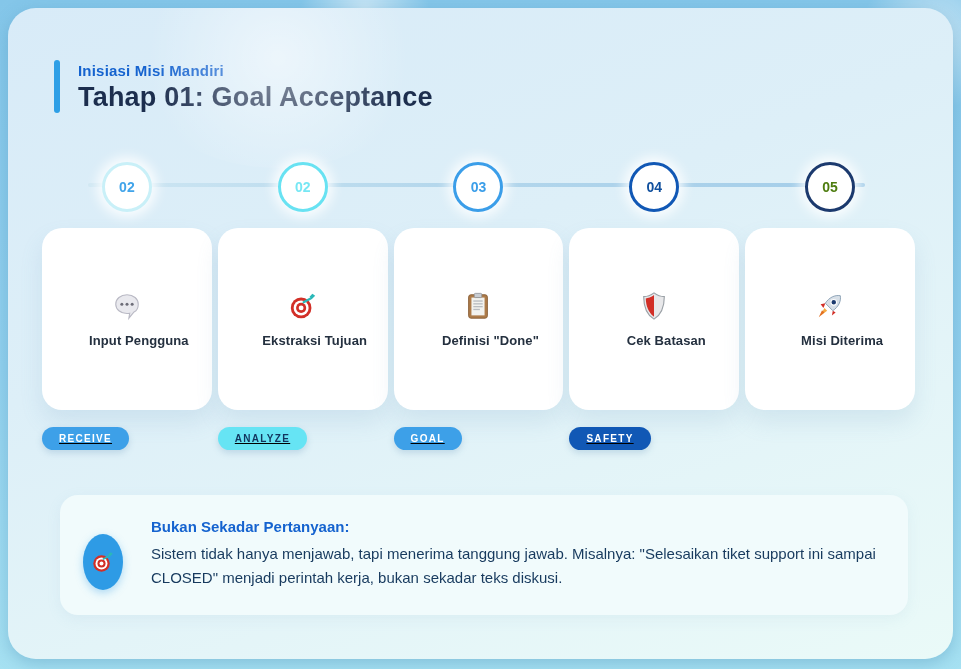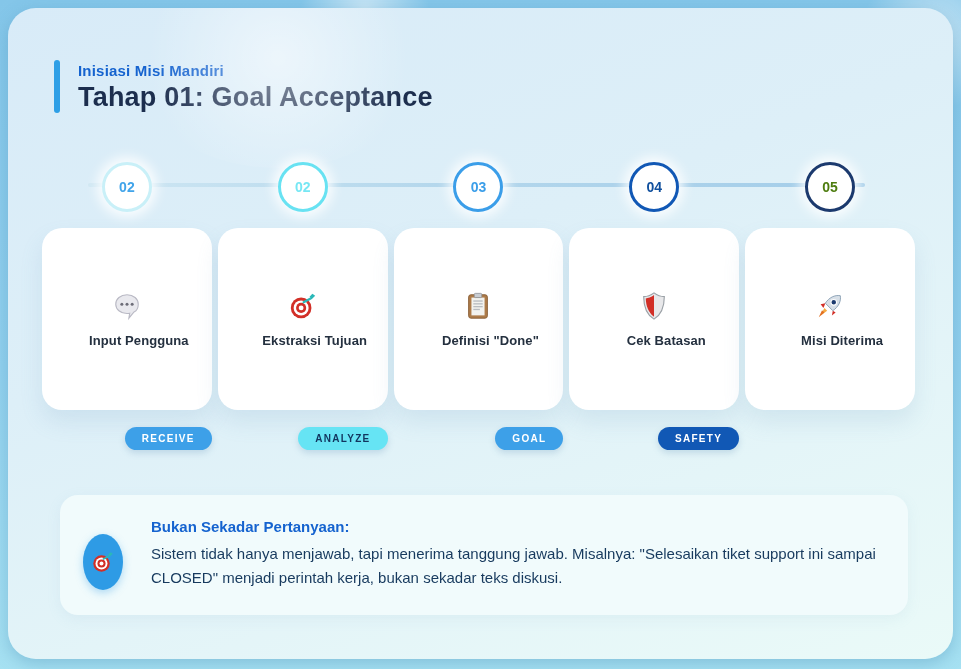--- a/index.html
+++ b/index.html
@@ -90,21 +90,21 @@
   }
   .card-icon { width: 30px; height: 30px; margin-bottom: 12px; }
   .card-icon svg { width: 30px; height: 30px; display: block; }
   .card-label {
     font-size: 13px; font-weight: bold; color: #24303f;
     letter-spacing: 0.1px;
     padding-left: 24px;
   }
   
   .badges { margin-top: 17px; }
-  .badge-cell { display: flex; justify-content: flex-end; }
+  .badge-cell { display: flex; justify-content: flex-start; text-decoration: underline; }
   .badge {
     border: none; cursor: pointer;
     border-radius: 12px;
     padding: 6px 17px;
     font-family: inherit;
     font-size: 10px; font-weight: bold;
     letter-spacing: 1.3px;
     box-shadow: 0 3px 6px rgba(90, 140, 180, 0.25);
   }
   

